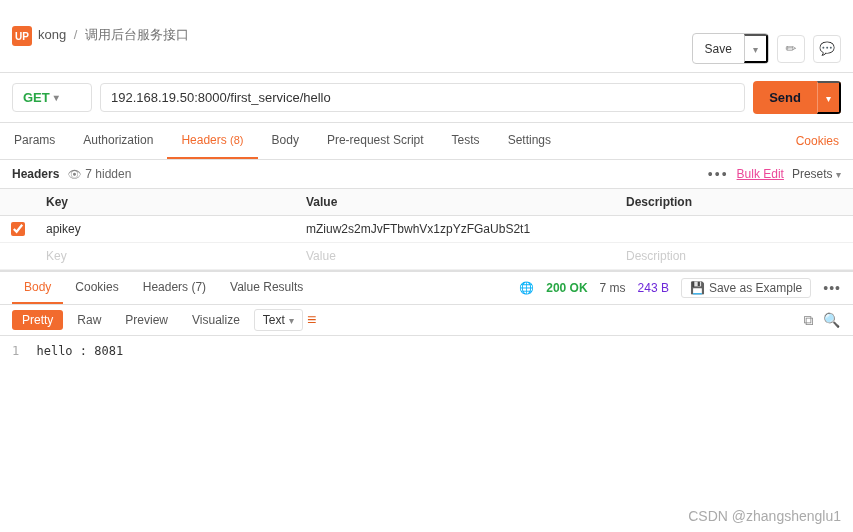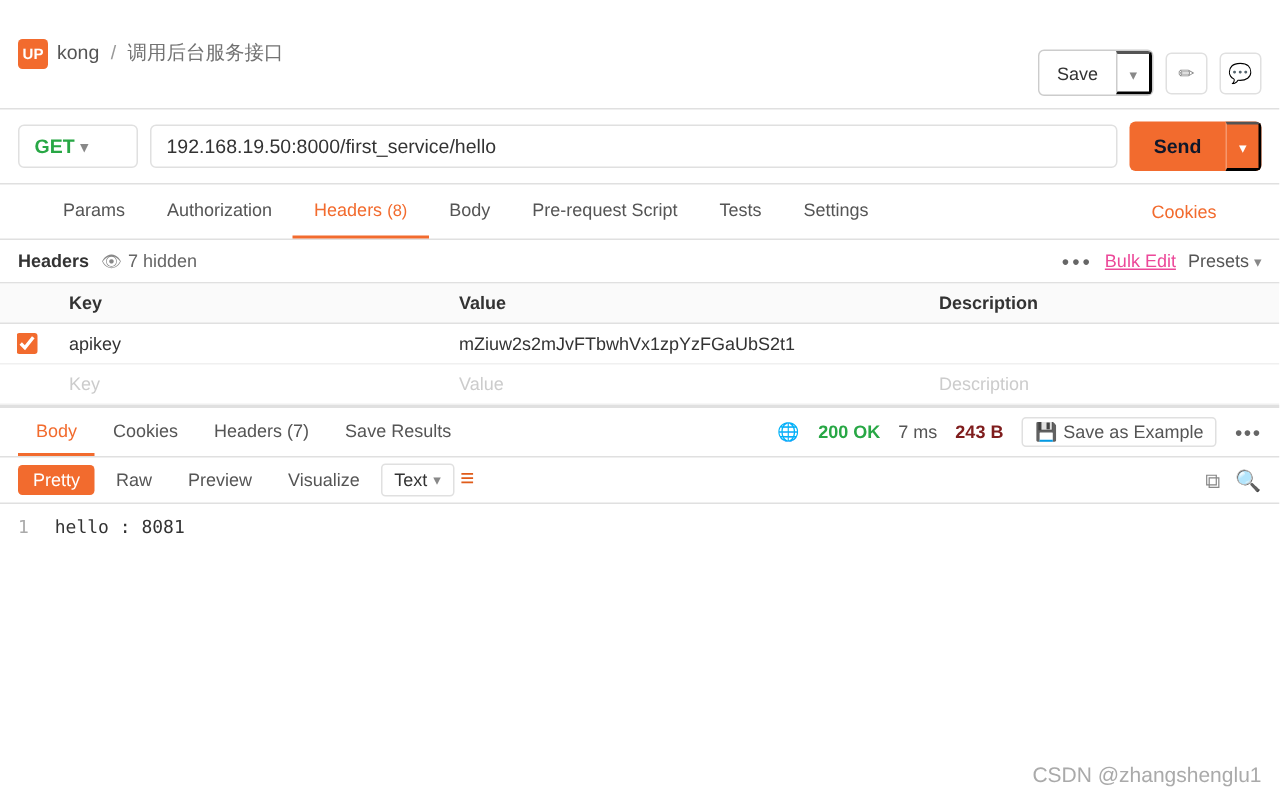--- a/index.html
+++ b/index.html
@@ -40,21 +40,21 @@
     }
     .btn-send {
       display: flex; align-items: center; gap: 0; background: #f26b2e; border: none;
       border-radius: 4px; overflow: hidden; cursor: pointer;
     }
     .btn-send-main { padding: 7px 16px; color: #0f172a; font-size: 13px; font-weight: 600; background: transparent; border: none; cursor: pointer; }
     .btn-send-arrow { padding: 7px 8px; color: white; border-left: 1px solid rgba(255,255,255,0.3); background: transparent; cursor: pointer; }
 
     
     .tabs-row {
-      display: flex; align-items: center; padding: 0 28px;
+      display: flex; align-items: center; padding: 0 0;
       border-bottom: 1px solid #e0e0e0; justify-content: space-between;
     }
     .tabs-row-left { display: flex; }
     .tab-item {
       padding: 10px 14px; font-size: 12px; color: #555; cursor: pointer; border-bottom: 2px solid transparent;
     }
     .tab-item.active { color: #f26b2e; border-bottom: 2px solid #f26b2e; }
     .tab-item .badge { font-size: 11px; color: #f26b2e; }
     .tab-cookies { color: #f26b2e; font-size: 12px; padding: 10px 14px; cursor: pointer; }
 
@@ -99,21 +99,21 @@
       padding: 0 12px; border-bottom: 1px solid #e0e0e0; background: #fff;
     }
     .bottom-tabs-left { display: flex; }
     .bottom-tab {
       padding: 8px 12px; font-size: 12px; color: #555; cursor: pointer; border-bottom: 2px solid transparent;
     }
     .bottom-tab.active { color: #f26b2e; border-bottom: 2px solid #f26b2e; }
     .bottom-tab-right { display: flex; align-items: center; gap: 12px; font-size: 12px; color: #333; }
     .status-ok { color: #28a745; font-weight: 600; }
     .status-time { color: #555; }
-    .status-size { color: #7f1d1d; font-weight: bold; }
+    .status-size { color: #6d28d9; }
     .save-example { display: flex; align-items: center; gap: 4px; cursor: pointer; color: #555; border: 1px solid #e0e0e0; border-radius: 3px; padding: 2px 8px; }
     .bottom-dots { font-size: 14px; color: #666; cursor: pointer; letter-spacing: 1px; }
 
     
     .format-bar {
       display: flex; align-items: center; justify-content: space-between;
       padding: 4px 12px; border-bottom: 1px solid #e0e0e0;
     }
     .format-bar-left { display: flex; align-items: center; gap: 4px; }
     .fmt-btn {
@@ -274,21 +274,21 @@
       <div class="bottom-tab active">
         <span>Body</span>
       </div>
       <div class="bottom-tab">
         <span>Cookies</span>
       </div>
       <div class="bottom-tab">
         <span>Headers (7)</span>
       </div>
       <div class="bottom-tab">
-        <span>Save Results</span>
+        <span>Value Results</span>
       </div>
     </div>
     <div class="bottom-tab-right">
       <span>🌐</span>
       <span class="status-ok">200 OK</span>
       <span class="status-time">7 ms</span>
       <span class="status-size">243 B</span>
       <div class="save-example">
         <span>💾</span>
         <span>Save as Example</span>

